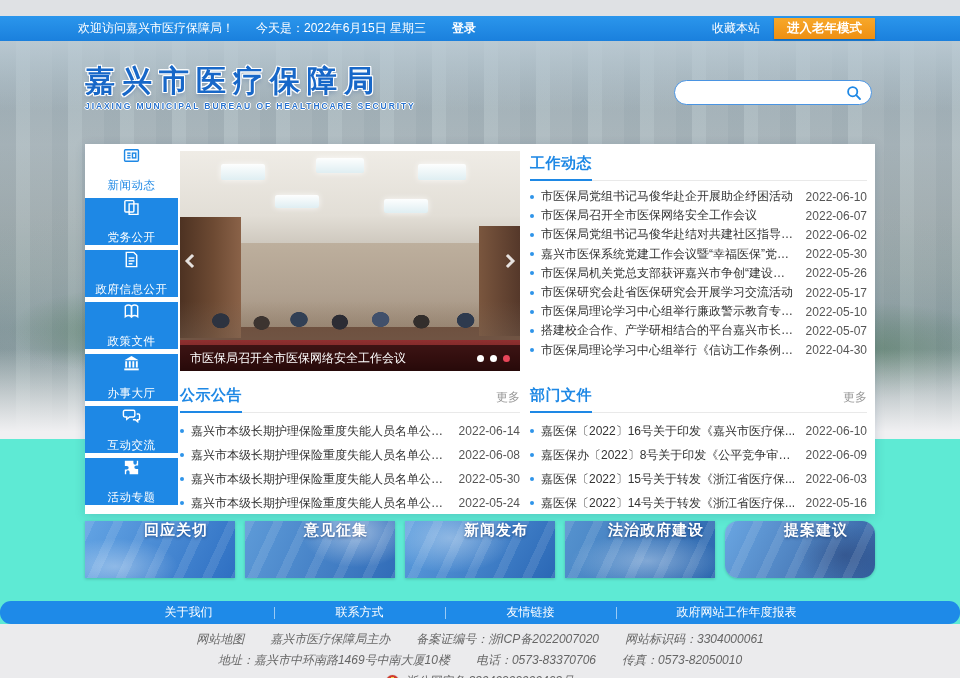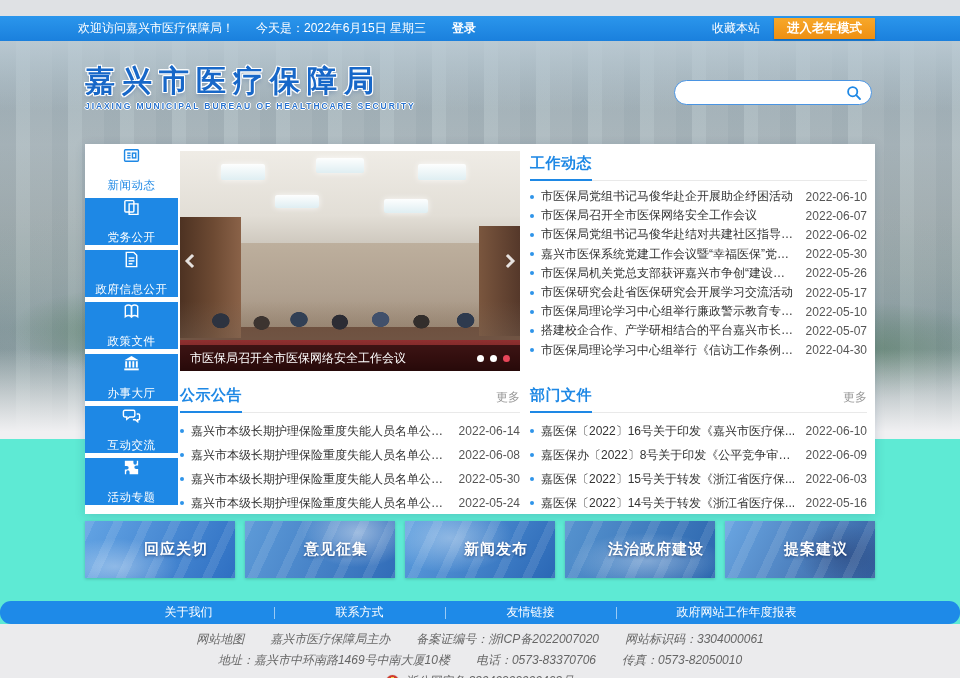--- a/index.html
+++ b/index.html
@@ -98,28 +98,28 @@
   .news-dot { width:4px; height:4px; border-radius:50%; background:#2f94e9; margin-right:7px; flex:0 0 auto; }
   .news-title { flex:1; font-size:12px; color:#333; white-space:nowrap; overflow:hidden; text-overflow:ellipsis; }
   .news-date { margin-left:10px; font-size:12px; color:#555; flex:0 0 auto; }
 
   .sec-work { top:10px; left:445px; width:337px; }
   .sec-ann  { top:242px; left:95px; width:340px; }
   .sec-docs { top:242px; left:445px; width:337px; }
 
   
   .banners { position:absolute; top:505px; left:85px; width:790px; height:57px; display:flex; gap:10px; z-index:10; }
-  .banner-tile { flex:1; position:relative; display:flex; align-items:center; justify-content:center; cursor:pointer; overflow:hidden; box-shadow:0 1px 3px rgba(0,0,0,.2);padding-left:32px; }
+  .banner-tile { flex:1; position:relative; display:flex; align-items:flex-start; justify-content:center; cursor:pointer; overflow:hidden; box-shadow:0 1px 3px rgba(0,0,0,.2);padding-left:32px; }
   .banner-tile span { position:relative; z-index:2; color:#fff; font-size:15px; font-weight:bold; letter-spacing:1px; text-shadow:0 1px 3px rgba(0,30,80,.55); }
   .banner-tile::after { content:""; position:absolute; inset:0; background:repeating-linear-gradient(115deg, rgba(255,255,255,.10) 0 9px, rgba(255,255,255,0) 9px 26px); }
   .banner-tile:nth-child(1) { background:radial-gradient(ellipse 90px 40px at 20% 80%, rgba(255,255,255,.35), transparent 70%), linear-gradient(120deg,#63a4e4,#2e6fc2); }
   .banner-tile:nth-child(2) { background:radial-gradient(ellipse 80px 50px at 75% 20%, rgba(235,240,248,.5), transparent 70%), linear-gradient(115deg,#5e9bd8,#316cb8); }
   .banner-tile:nth-child(3) { background:radial-gradient(ellipse 90px 50px at 30% 30%, rgba(220,232,246,.45), transparent 70%), linear-gradient(125deg,#5fa0e0,#2a67b5); }
   .banner-tile:nth-child(4) { background:radial-gradient(ellipse 110px 40px at 55% 70%, rgba(230,238,250,.4), transparent 70%), linear-gradient(115deg,#5693cf,#2c66ae); }
-  .banner-tile:nth-child(5) { background:radial-gradient(ellipse 70px 45px at 80% 60%, rgba(40,60,110,.45), transparent 70%), linear-gradient(120deg,#6aa6e2,#335f9f); }
+  .banner-tile:nth-child(5) { background:radial-gradient(ellipse 70px 45px at 80% 60%, rgba(40,60,110,.45), transparent 70%), linear-gradient(120deg,#6aa6e2,#335f9f);border-radius:13px; }
 
   
   .footer-nav { position:absolute; top:585px; left:0; width:960px; height:23px; background:#1e8ae8; display:flex; align-items:center; justify-content:center; z-index:10;border-radius:11px; }
   .fn-item { color:#fff; font-size:12px; width:170px; text-align:center; cursor:pointer; }
   .fn-item.wide { width:240px; }
   .fn-sep { width:1px; height:12px; background:rgba(255,255,255,.55); }
   .footer-info { position:absolute; top:608px; left:0; width:960px; height:70px; background:#ebebed; z-index:10;
     display:flex; flex-direction:column; align-items:center; justify-content:center; gap:4px; padding-top:2px; }
   .fi-line { display:flex; align-items:flex-start; gap:26px; font-size:12px; color:#666;font-style:italic; }
   .fi-line .linkish { cursor:pointer; }

